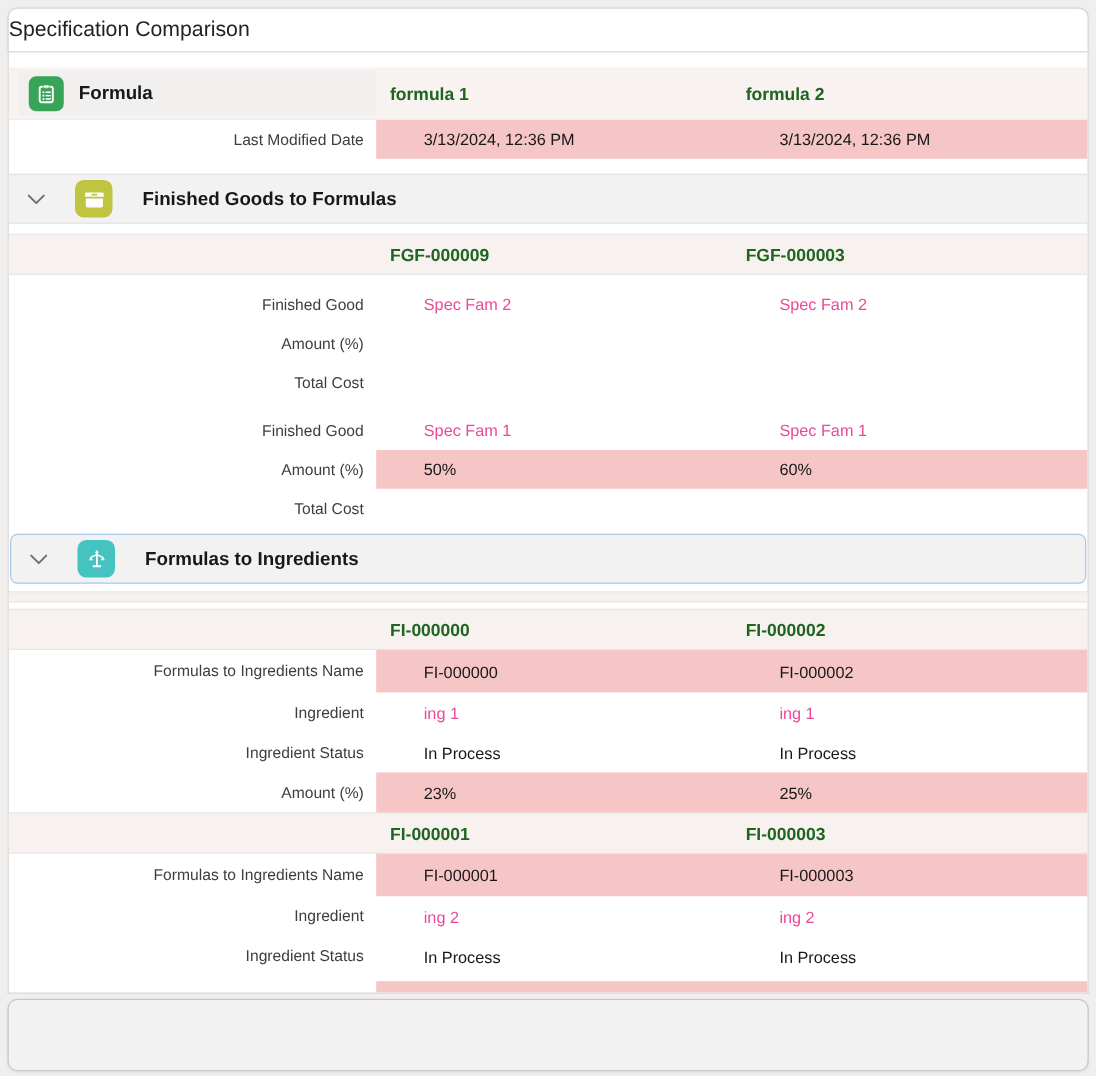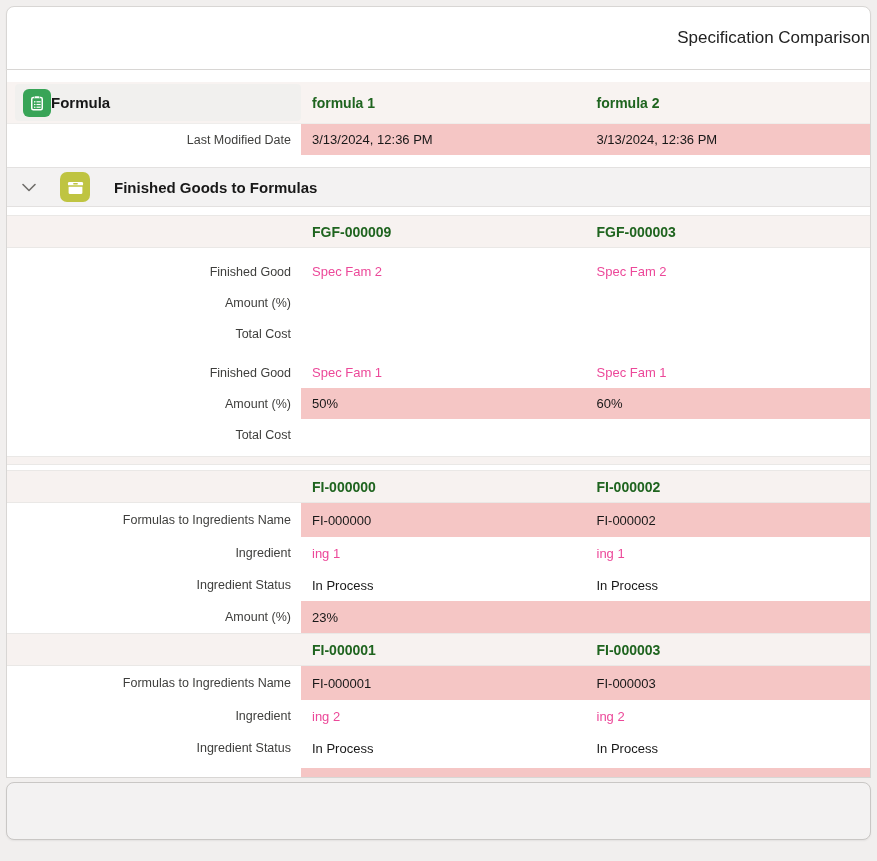--- a/index.html
+++ b/index.html
@@ -10,22 +10,22 @@
     font-family: "Liberation Sans", sans-serif;
     color: #181818;
   }
   .modal-wrap { padding: 6px 6px 5px 6px; }
 
   
   .title-card {
     background: #fff;
     border: 1px solid #d8d6d4;
     border-radius: 8px 8px 0 0;
-    height: 64px;
-    display: flex; align-items: center; justify-content: flex-end;
+    height: 36px;
+    display: flex; align-items: center; justify-content: flex-start;
     box-shadow: 0 1px 2px rgba(0,0,0,.05);
   }
   .title-card h1 {
     margin: 0; font-size: 17px; font-weight: 500; color: #222;
   }
 
   
   .content {
     background: #fff;
     border-left: 1px solid #d8d6d4;
@@ -40,21 +40,21 @@
     display: flex; align-items: stretch;
     height: 42px;
     background: #f8f3f1;
     border-bottom: 1px solid #efedeb;
   }
   .formula-left {
     width: 286px; flex: none;
     margin: 2px 0 2px 8px;
     background: #f1f0ee;
     border-radius: 4px;
-    display: flex; align-items: center; gap: 0;
+    display: flex; align-items: center; gap: 12px;
     padding-left: 8px;
   }
   .section-title { font-size: 15px; font-weight: 700; color: #181818; }
 
   .icon-sq {
     width: 28px; height: 28px; border-radius: 6px;
     display: flex; align-items: center; justify-content: center;
     flex: none;
   }
   .icon-sq.lg { width: 30px; height: 30px; border-radius: 7px; }
@@ -106,21 +106,21 @@
     display: flex; align-items: center; justify-content: flex-end;
     padding-right: 10px;
     font-size: 12.5px; color: #3e3e3c;
   }
   .values { flex: 1; display: flex; }
   .values.pink { background: #f5c6c5; }
   .cell {
     width: 50%; display: flex; align-items: center;
     padding-left: 11px;
     font-size: 13px; color: #181818;
-    white-space: nowrap; overflow: hidden;
+    white-space: nowrap; overflow: hidden; margin-left: 27px;
   }
   .cell.link { color: #ec4899; cursor: pointer; }
 
   .gap6 { height: 6px; } .gap8 { height: 8px; }
   .thin-band {
     height: 9px; background: #f7f2f0;
     border-top: 1px solid #eae8e6; border-bottom: 1px solid #eae8e6;
     margin-bottom: 5px;
   }
   .partial-strip { display: flex; height: 9px; margin-top: 4px; }
@@ -242,20 +242,38 @@
       </div>
     </div>
     <div class="row">
       <div class="row-label">Total Cost</div>
       <div class="values">
         <div class="cell"></div>
         <div class="cell"></div>
       </div>
     </div>
 
+    <div class="section-bar focused">
+      <span class="chevron">
+        <svg width="14" height="9" viewBox="0 0 14 9">
+            <path d="M1 1.5 L7 7.5 L13 1.5" fill="none" stroke="#706e6b" stroke-width="1.6" stroke-linecap="round" stroke-linejoin="round"></path>
+          </svg>
+      </span>
+      <span class="icon-sq lg icon-teal">
+        <svg width="19" height="19" viewBox="0 0 24 24">
+          <rect x="11.1" y="4.5" width="1.8" height="13.5" rx="0.9" fill="#fff"></rect>
+          <polygon points="12,2.6 14.2,5.4 9.8,5.4" fill="#fff"></polygon>
+          <path d="M12 7.2 L6 10 M12 7.2 L18 10" stroke="#fff" stroke-width="1.5" stroke-linecap="round" fill="none"></path>
+          <polygon points="6,9.4 8.1,13 3.9,13" fill="#fff"></polygon>
+          <polygon points="18,9.4 20.1,13 15.9,13" fill="#fff"></polygon>
+          <rect x="7.5" y="18" width="9" height="1.9" rx="0.95" fill="#fff"></rect>
+        </svg>
+      </span>
+      <span class="section-title">Formulas to Ingredients</span>
+    </div>
 
     <div class="gap6"></div>
     <div class="thin-band"></div>
 
     <div class="group-band">
       <div class="spacer"></div>
       <div class="cols">
         <a class="col-cell">FI-000000</a>
         <a class="col-cell">FI-000002</a>
       </div>
@@ -278,20 +296,21 @@
       <div class="row-label">Ingredient Status</div>
       <div class="values">
         <div class="cell">In Process</div>
         <div class="cell">In Process</div>
       </div>
     </div>
     <div class="row" style="min-height:32px">
       <div class="row-label">Amount (%)</div>
       <div class="values pink">
         <div class="cell">23%</div>
+        <div class="cell">25%</div>
       </div>
     </div>
 
     <div class="group-band">
       <div class="spacer"></div>
       <div class="cols">
         <a class="col-cell">FI-000001</a>
         <a class="col-cell">FI-000003</a>
       </div>
     </div>

